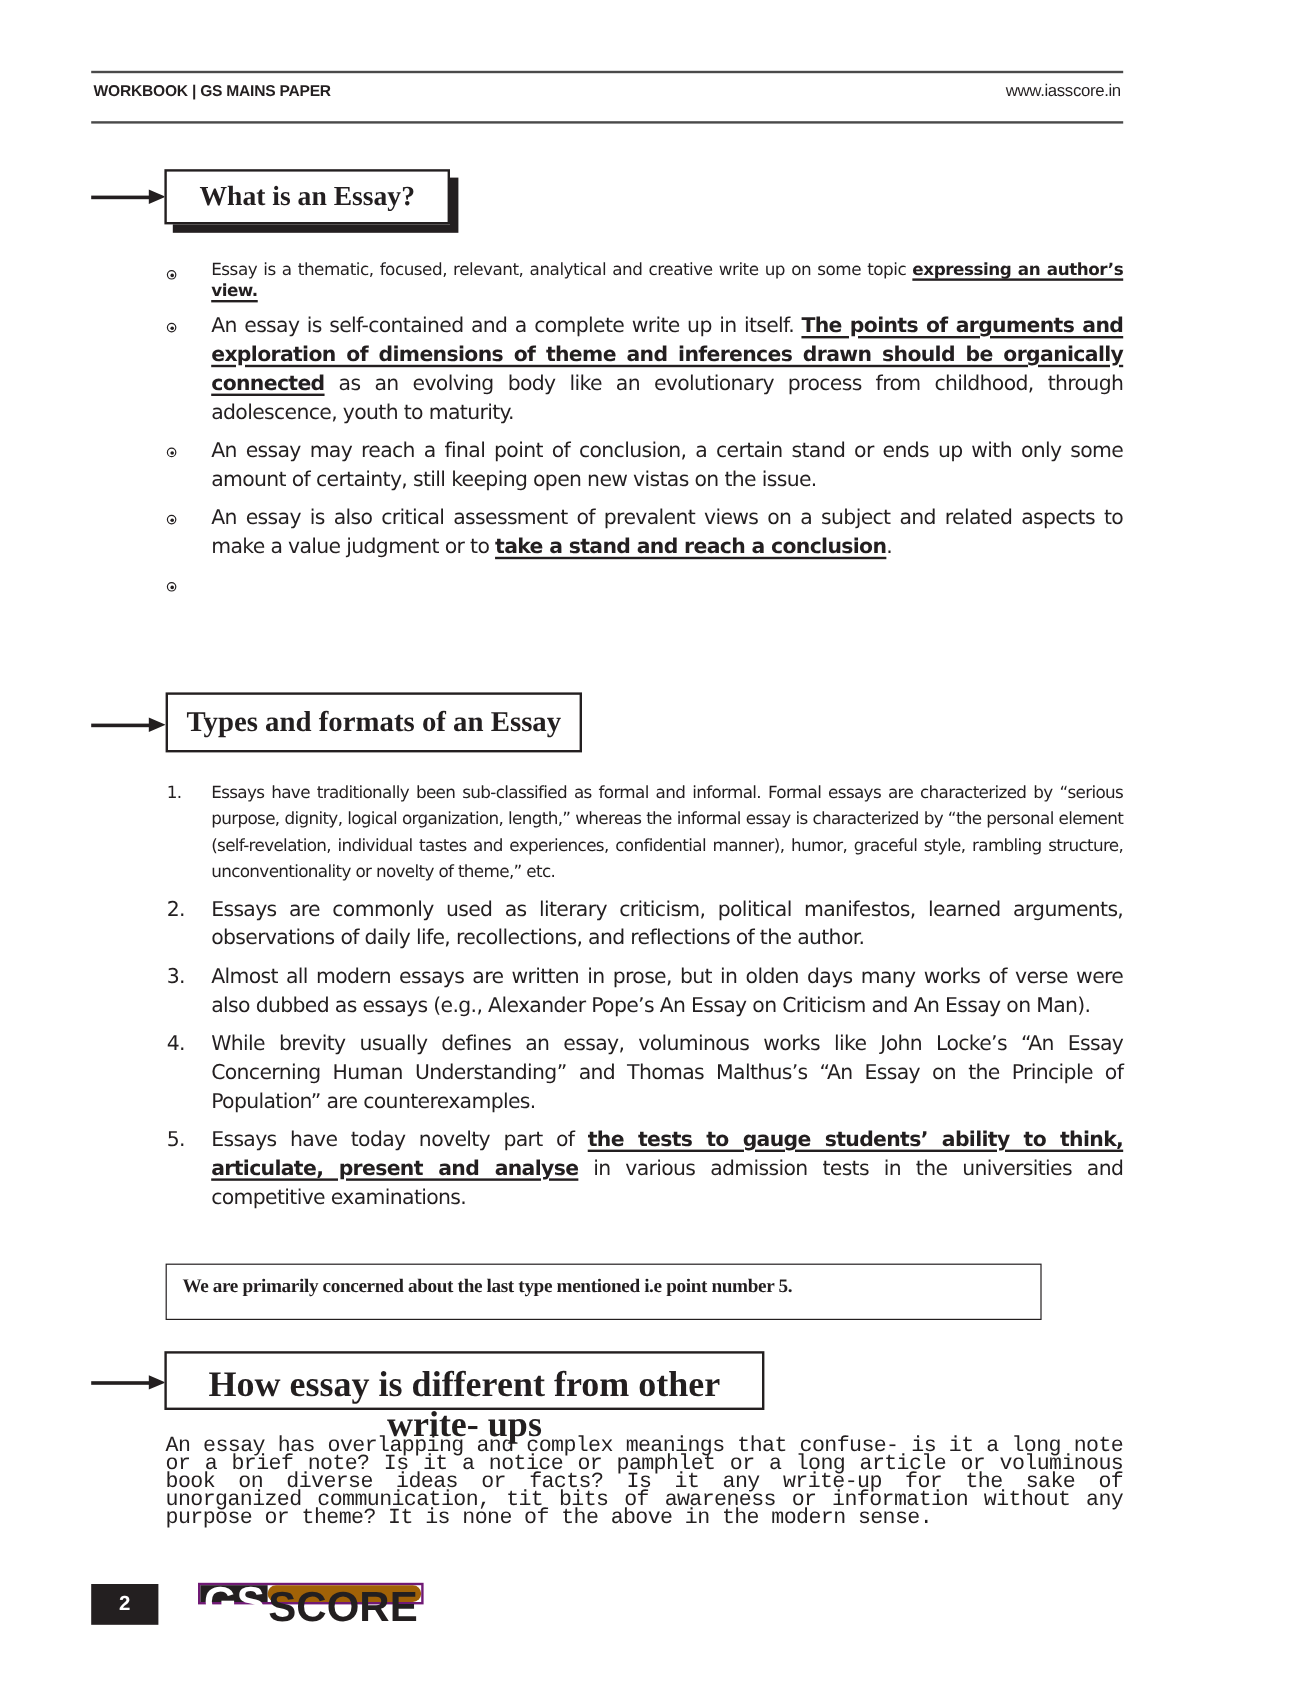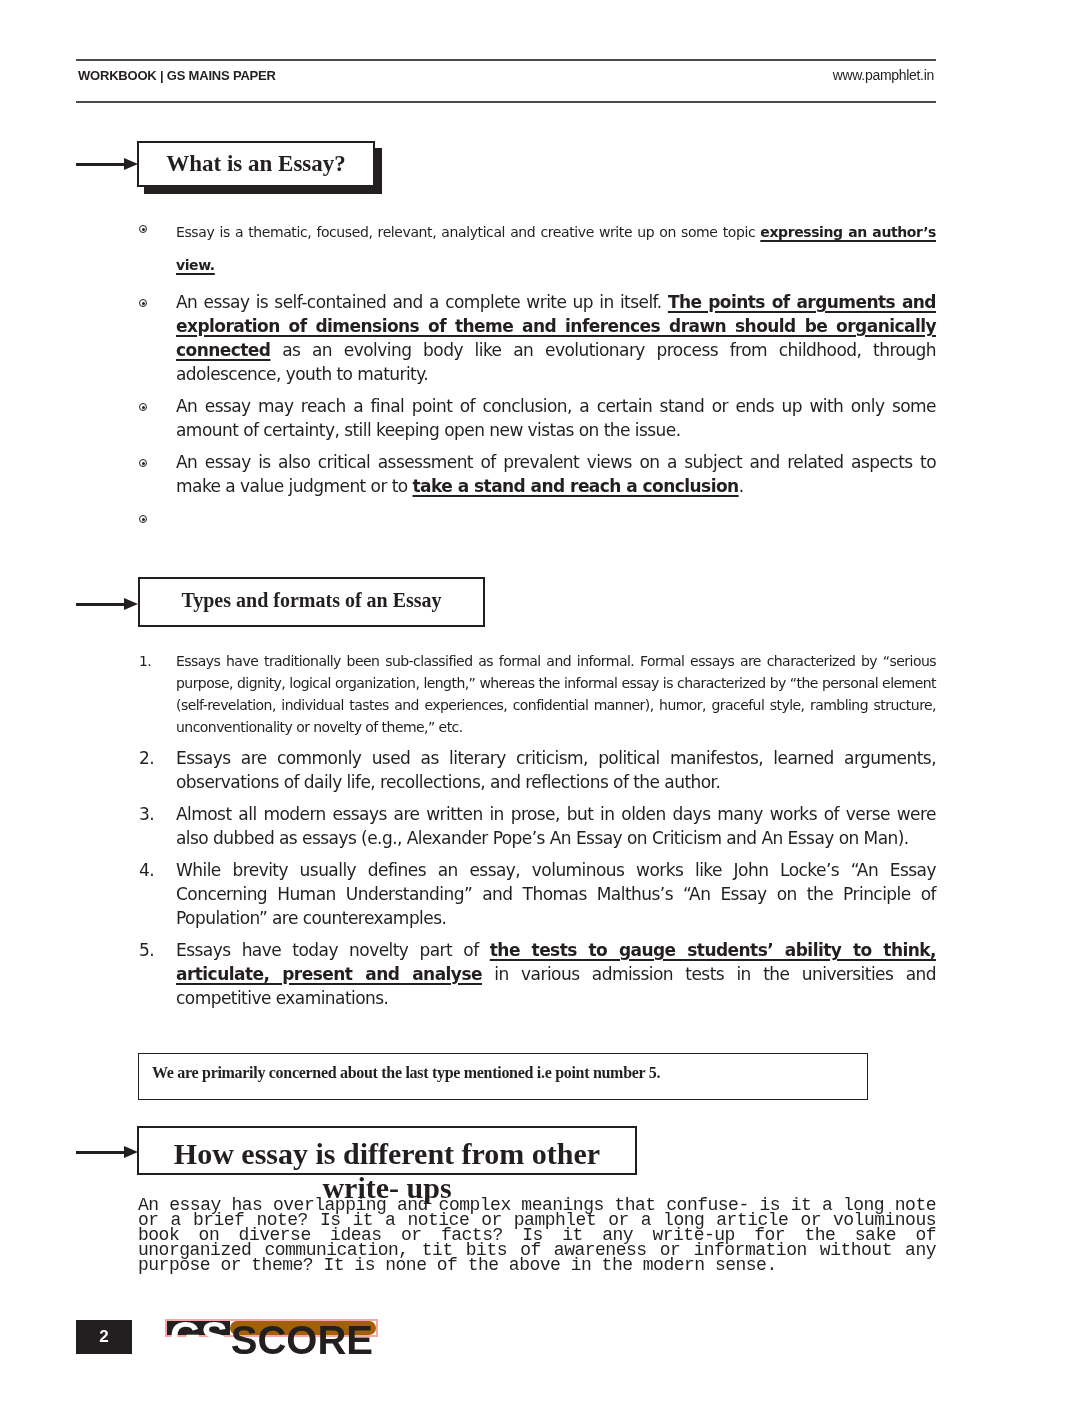--- a/index.html
+++ b/index.html
@@ -12,54 +12,54 @@
     .arrow { position: absolute; width: 62px; height: 14px; }
     .arrow .shaft { position: absolute; left: 0; top: 6px; width: 50px; height: 3px; background: #231f20; }
     .arrow .head { position: absolute; right: 0; top: 1px; width: 0; height: 0; border-top: 6px solid transparent; border-bottom: 6px solid transparent; border-left: 14px solid #231f20; }
 
     .heading-box { position: absolute; border: 2px solid #231f20; background: #fff; box-sizing: border-box; font-family: "Liberation Serif", serif; font-weight: bold; color: #231f20; }
     .heading-box.shadow { box-shadow: 7px 7px 0 #231f20; }
     .heading-box span { position: absolute; left: 0; right: 0; text-align: center; }
 
     .h1 { left: 137px; top: 141px; width: 238px; height: 46px; font-size: 23px; }
     .h1 span { top: 8px; text-align: center; }
-    .h2 { left: 138px; top: 577px; width: 347px; height: 50px; font-size: 20px; }
+    .h2 { left: 138px; top: 577px; width: 347px; height: 50px; font-size: 24px; }
     .h2 span { top: 10px; }
     .h3 { left: 137px; top: 1126px; width: 500px; height: 49px; font-size: 30px; font-weight: normal; }
     .h3 span { top: 9px; font-weight: bold; }
 
     .list { position: absolute; left: 138px; width: 798px; margin: 0; padding: 0; list-style: none; font-family: "DejaVu Sans", sans-serif; }
     .list li { position: relative; padding-left: 38px; text-align: justify; }
     .bullets li { font-size: 17px; line-height: 24px; margin-bottom: 8px; letter-spacing: -0.55px; }
-    .bullets li.small { font-size: 14px; line-height: 33px; letter-spacing: -0.4px; }
+    .bullets li.small { font-size: 14px; line-height: 18px; letter-spacing: -0.4px; }
     .bullet-mark { position: absolute; left: 1px; top: 9px; width: 6px; height: 6px; border: 1.5px solid #231f20; border-radius: 50%; }
     .bullet-mark::after { content: ""; position: absolute; left: 1.5px; top: 1.5px; width: 3px; height: 3px; background: #231f20; border-radius: 50%; }
 
     .numbers li { font-size: 17px; line-height: 24px; margin-bottom: 8px; letter-spacing: -0.55px; }
     .numbers li.small { font-size: 14px; line-height: 22px; letter-spacing: -0.55px; }
     .num { position: absolute; left: 1px; top: 0; }
 
     .em { font-weight: bold; text-decoration: underline; text-decoration-thickness: 2px; text-underline-offset: 3px; }
 
     .note-box { position: absolute; left: 138px; top: 1053px; width: 730px; height: 47px; border: 1.5px solid #231f20; box-sizing: border-box; font-family: "Liberation Serif", serif; font-weight: bold; font-size: 16px; }
     .note-box span { position: absolute; left: 13px; top: 10px; letter-spacing: -0.3px; }
 
     .para { position: absolute; left: 138px; top: 1198px; width: 798px; font-family: Liberation Mono, monospace; font-size: 18px; line-height: 15px; letter-spacing: -0.5px; text-align: justify; }
 
     .page-num { position: absolute; left: 76px; top: 1320px; width: 56px; height: 34px; background: #231f20; color: #fff; font-weight: bold; font-size: 17px; text-align: center; line-height: 34px; font-family: "Liberation Sans", sans-serif; }
-    .logo { position: absolute; left: 165px; top: 1319px; height: 18px; border: 2px solid #fca5a5; box-sizing: border-box; display: flex; font-family: "Liberation Sans", sans-serif; font-weight: bold; font-size: 40px; line-height: 30px; }
+    .logo { position: absolute; left: 165px; top: 1319px; height: 18px; border: 2px solid #701a75; box-sizing: border-box; display: flex; font-family: "Liberation Sans", sans-serif; font-weight: bold; font-size: 35px; line-height: 30px; }
     .logo .gs { background: #231f20; color: #fff; padding: 0 2px 0 3px; letter-spacing: 0; }
     .logo .score { background: #a16207; color: #231f20; padding: 4px 3px 0 1px; letter-spacing: 0; border-radius: 14px; }
   </style>
 </head>
 <body>
 
 <div class="header">
   <div class="header-left">WORKBOOK | GS MAINS PAPER</div>
-  <div class="header-right">www.pamphlet.in</div>
+  <div class="header-right">www.iasscore.in</div>
 </div>
 
 <div class="arrow" style="left:76px; top:157px;">
     <div class="shaft"></div>
     <div class="head"></div>
   </div>
 <div class="heading-box h1 shadow">
   <span>What is an Essay?</span>
 </div>
 

